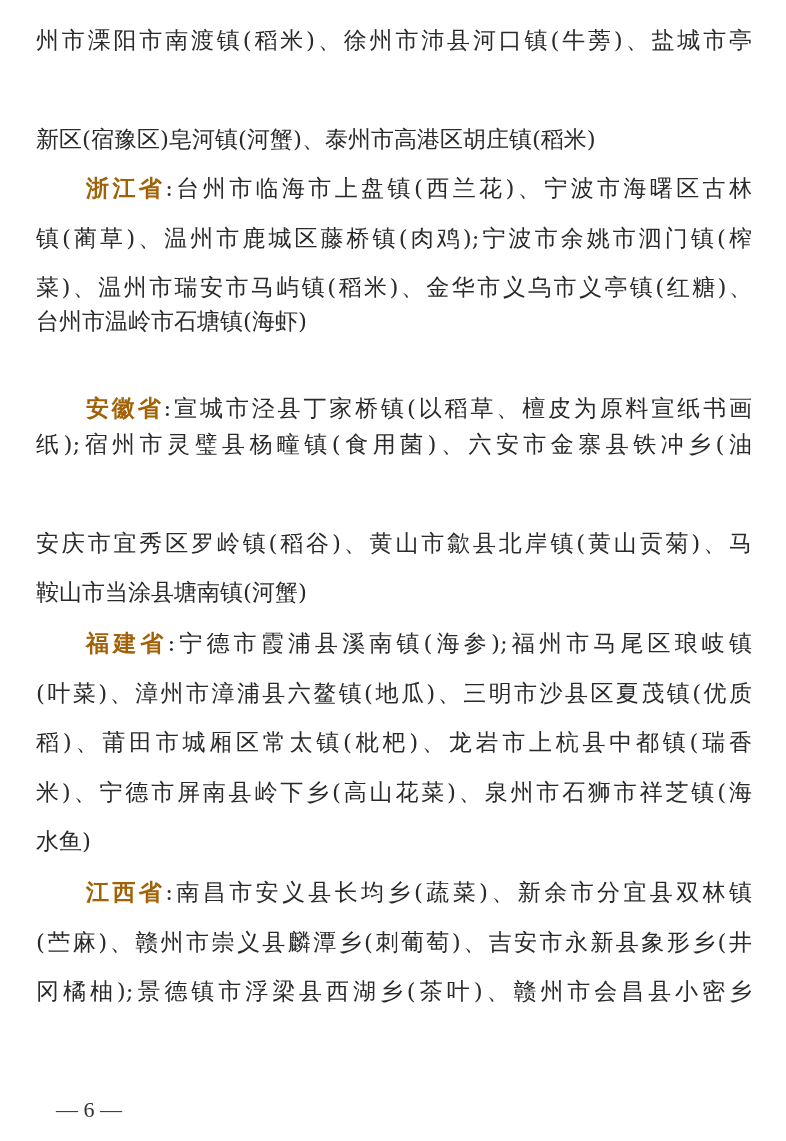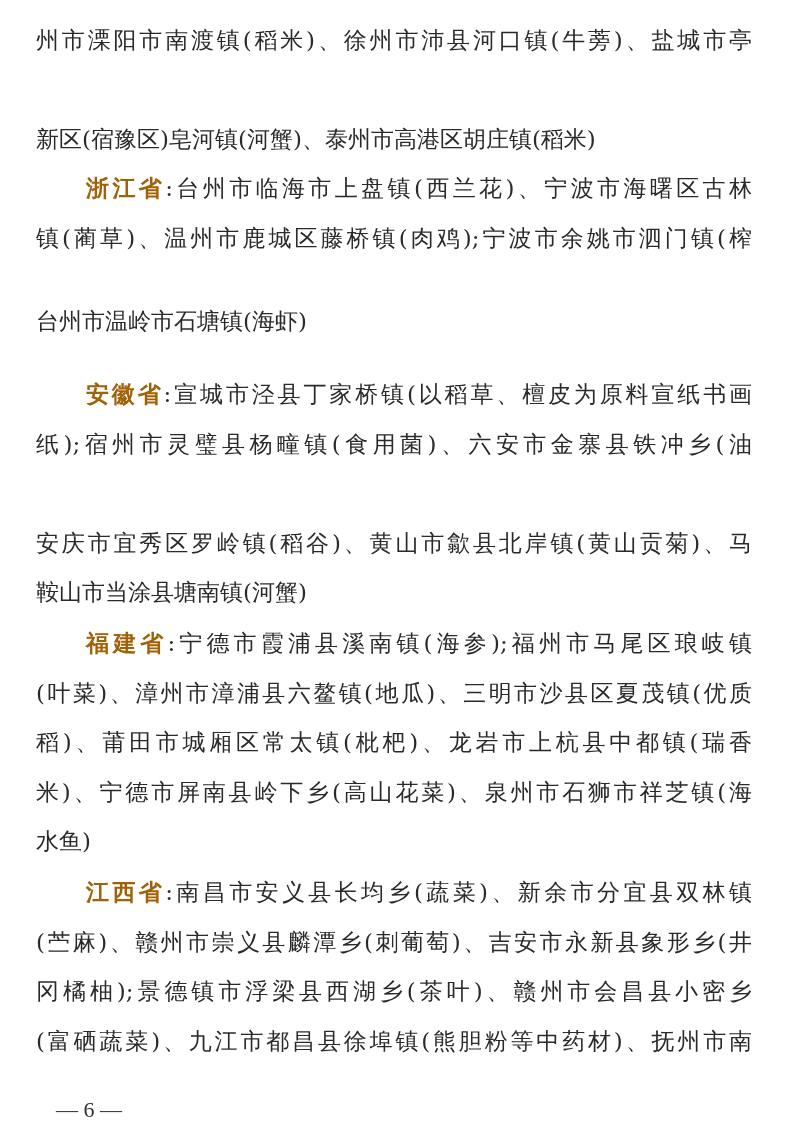--- a/index.html
+++ b/index.html
@@ -18,32 +18,32 @@
 </head>
 <body>
 
 <div class="page">
 
   <div class="line" style="top:25px">州市溧阳市南渡镇(稻米)、徐州市沛县河口镇(牛蒡)、盐城市亭</div>
   <div class="line last" style="top:124px">新区(宿豫区)皂河镇(河蟹)、泰州市高港区胡庄镇(稻米)</div>
 
   <div class="line indent" style="top:173px"><span class="prov">浙江省</span><span>:台州市临海市上盘镇(西兰花)、宁波市海曙区古林</span></div>
   <div class="line" style="top:223px">镇(蔺草)、温州市鹿城区藤桥镇(肉鸡);宁波市余姚市泗门镇(榨</div>
+  <div class="line" style="top:272px">菜)、温州市瑞安市马屿镇(稻米)、金华市义乌市义亭镇(红糖)、</div>
   <div class="line last" style="top:306px">台州市温岭市石塘镇(海虾)</div>
 
-  <div class="line indent" style="top:379px"><span class="prov">安徽省</span><span>:宣城市泾县丁家桥镇(以稻草、檀皮为原料宣纸书画</span></div>
+  <div class="line indent" style="top:393px"><span class="prov">安徽省</span><span>:宣城市泾县丁家桥镇(以稻草、檀皮为原料宣纸书画</span></div>
   <div class="line" style="top:429px">纸);宿州市灵璧县杨疃镇(食用菌)、六安市金寨县铁冲乡(油</div>
   <div class="line" style="top:528px">安庆市宜秀区罗岭镇(稻谷)、黄山市歙县北岸镇(黄山贡菊)、马</div>
   <div class="line last" style="top:577px">鞍山市当涂县塘南镇(河蟹)</div>
 
   <div class="line indent" style="top:628px"><span class="prov">福建省</span><span>:宁德市霞浦县溪南镇(海参);福州市马尾区琅岐镇</span></div>
   <div class="line" style="top:678px">(叶菜)、漳州市漳浦县六鳌镇(地瓜)、三明市沙县区夏茂镇(优质</div>
   <div class="line" style="top:727px">稻)、莆田市城厢区常太镇(枇杷)、龙岩市上杭县中都镇(瑞香</div>
   <div class="line" style="top:777px">米)、宁德市屏南县岭下乡(高山花菜)、泉州市石狮市祥芝镇(海</div>
   <div class="line last" style="top:826px">水鱼)</div>
 
   <div class="line indent" style="top:877px"><span class="prov">江西省</span><span>:南昌市安义县长均乡(蔬菜)、新余市分宜县双林镇</span></div>
   <div class="line" style="top:927px">(苎麻)、赣州市崇义县麟潭乡(刺葡萄)、吉安市永新县象形乡(井</div>
   <div class="line" style="top:976px">冈橘柚);景德镇市浮梁县西湖乡(茶叶)、赣州市会昌县小密乡</div>
-  <div class="line" style="top:1026px">(富硒蔬菜)、九江市都昌县徐埠镇(熊胆粉等中药材)、抚州市南</div>
 
   <div class="pagenum">— 6 —</div>
 </div>
 
 </body></html>

